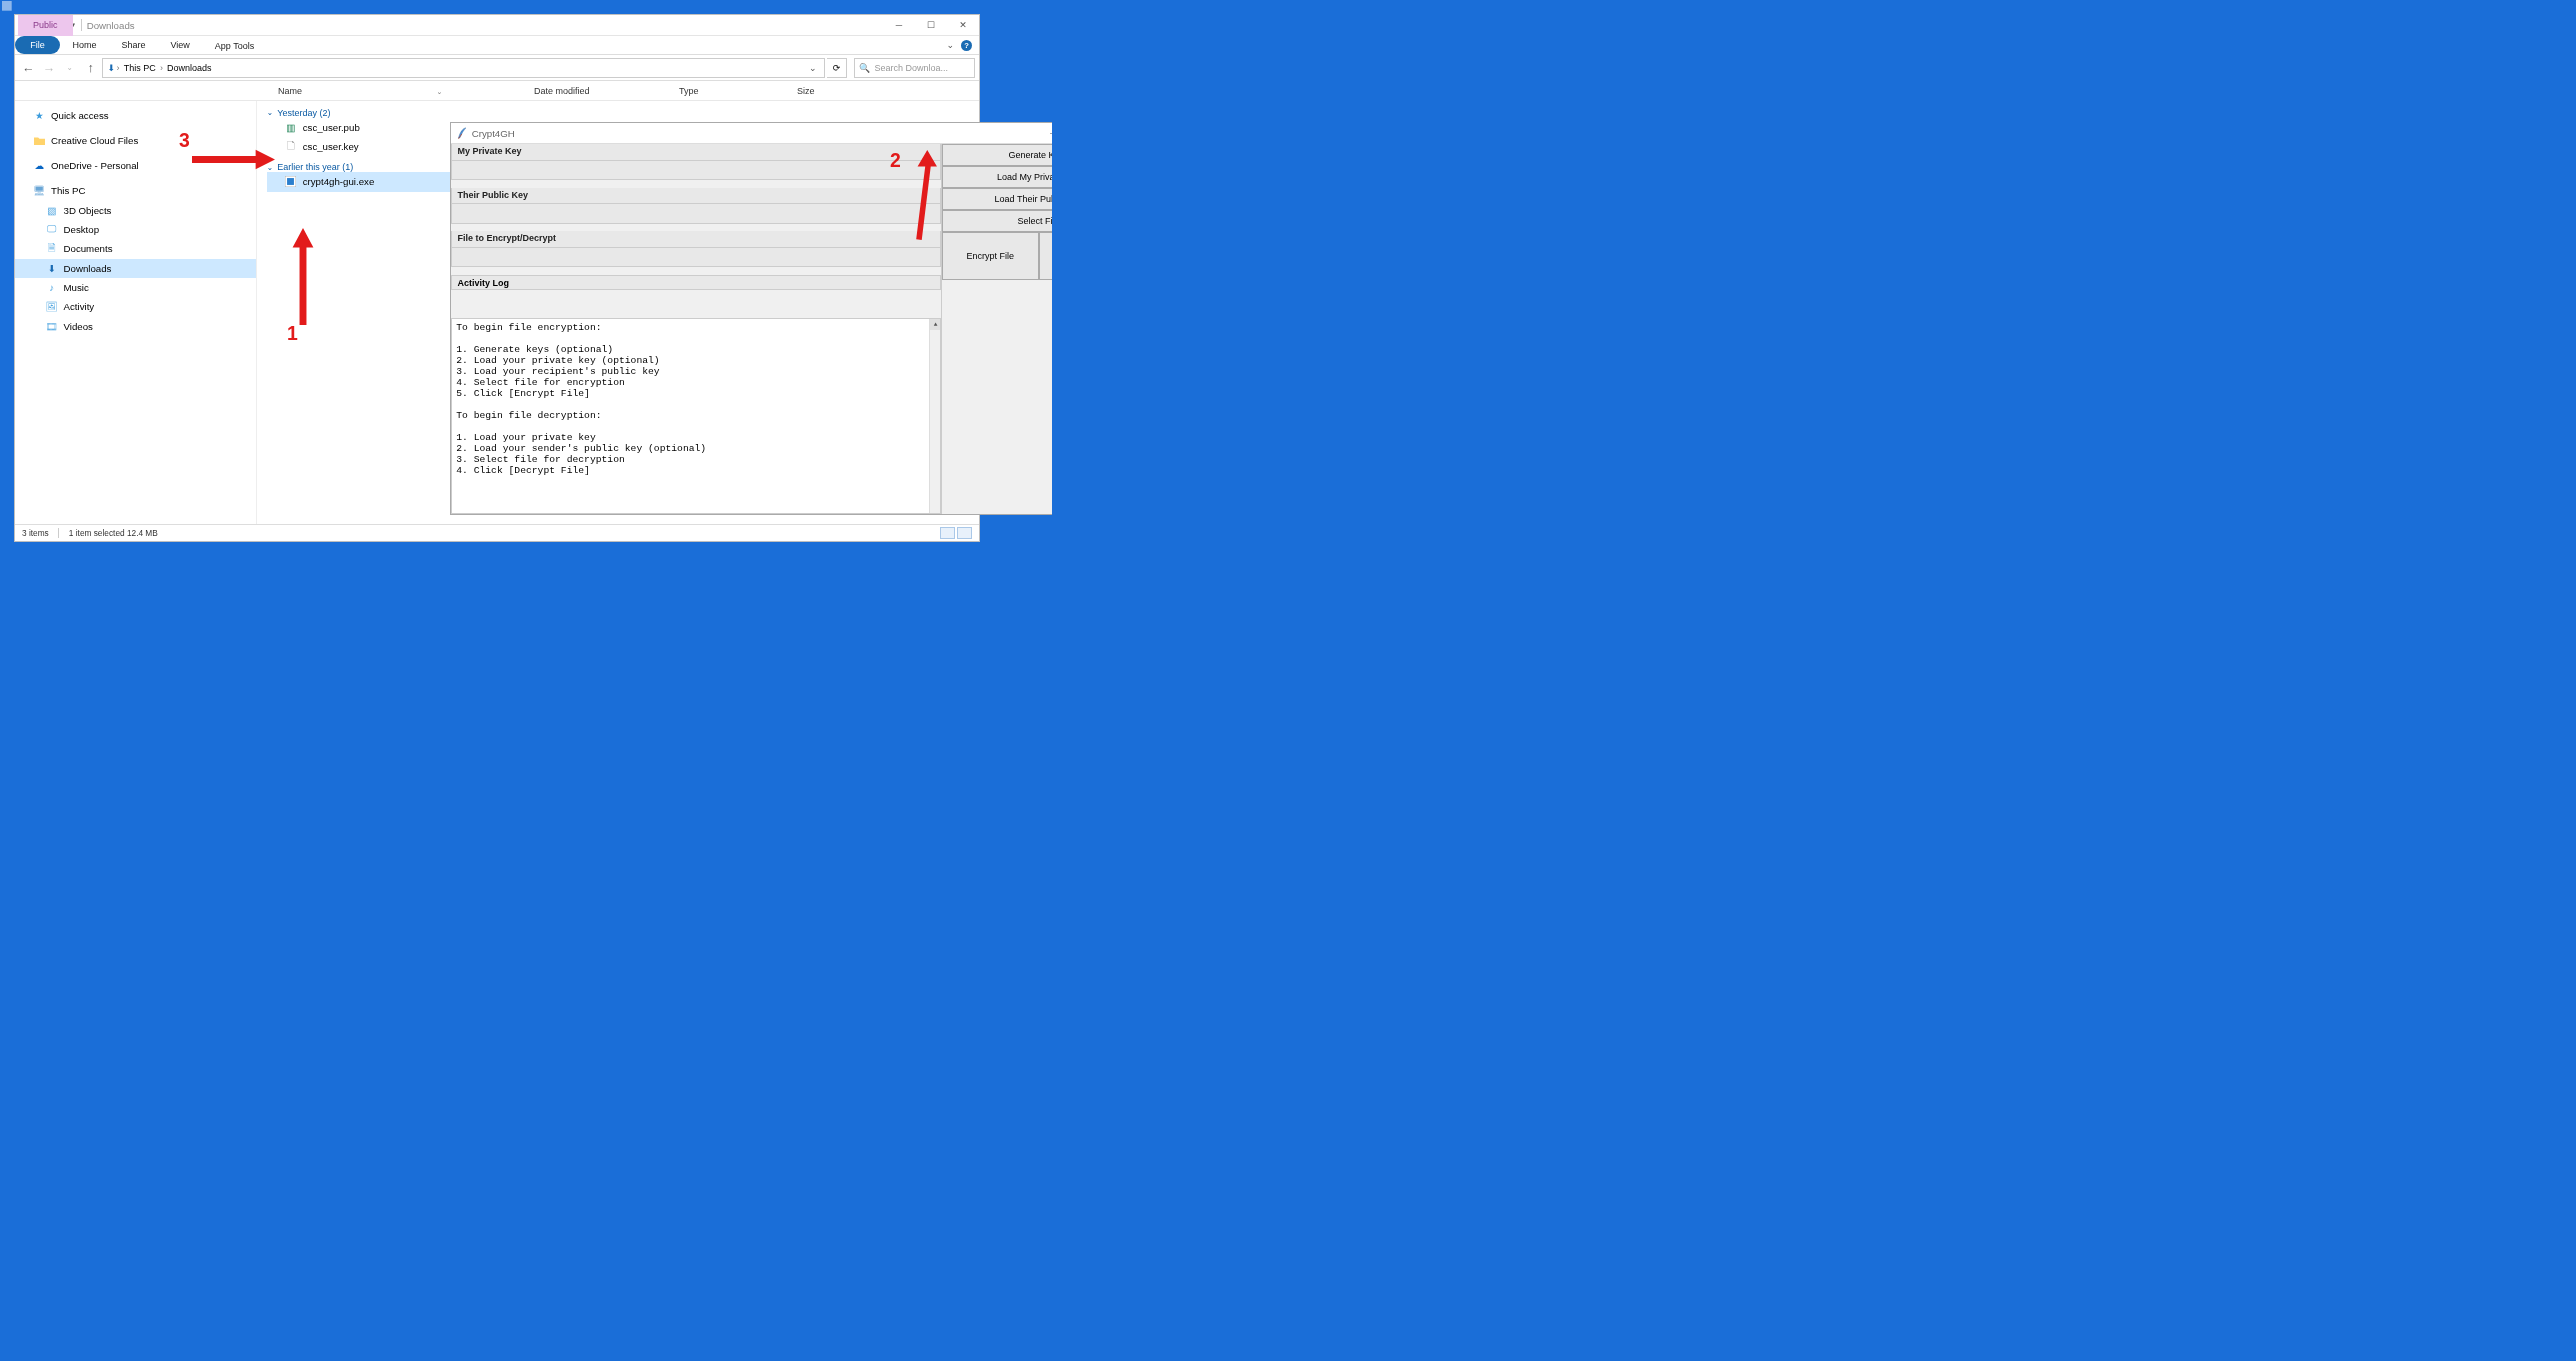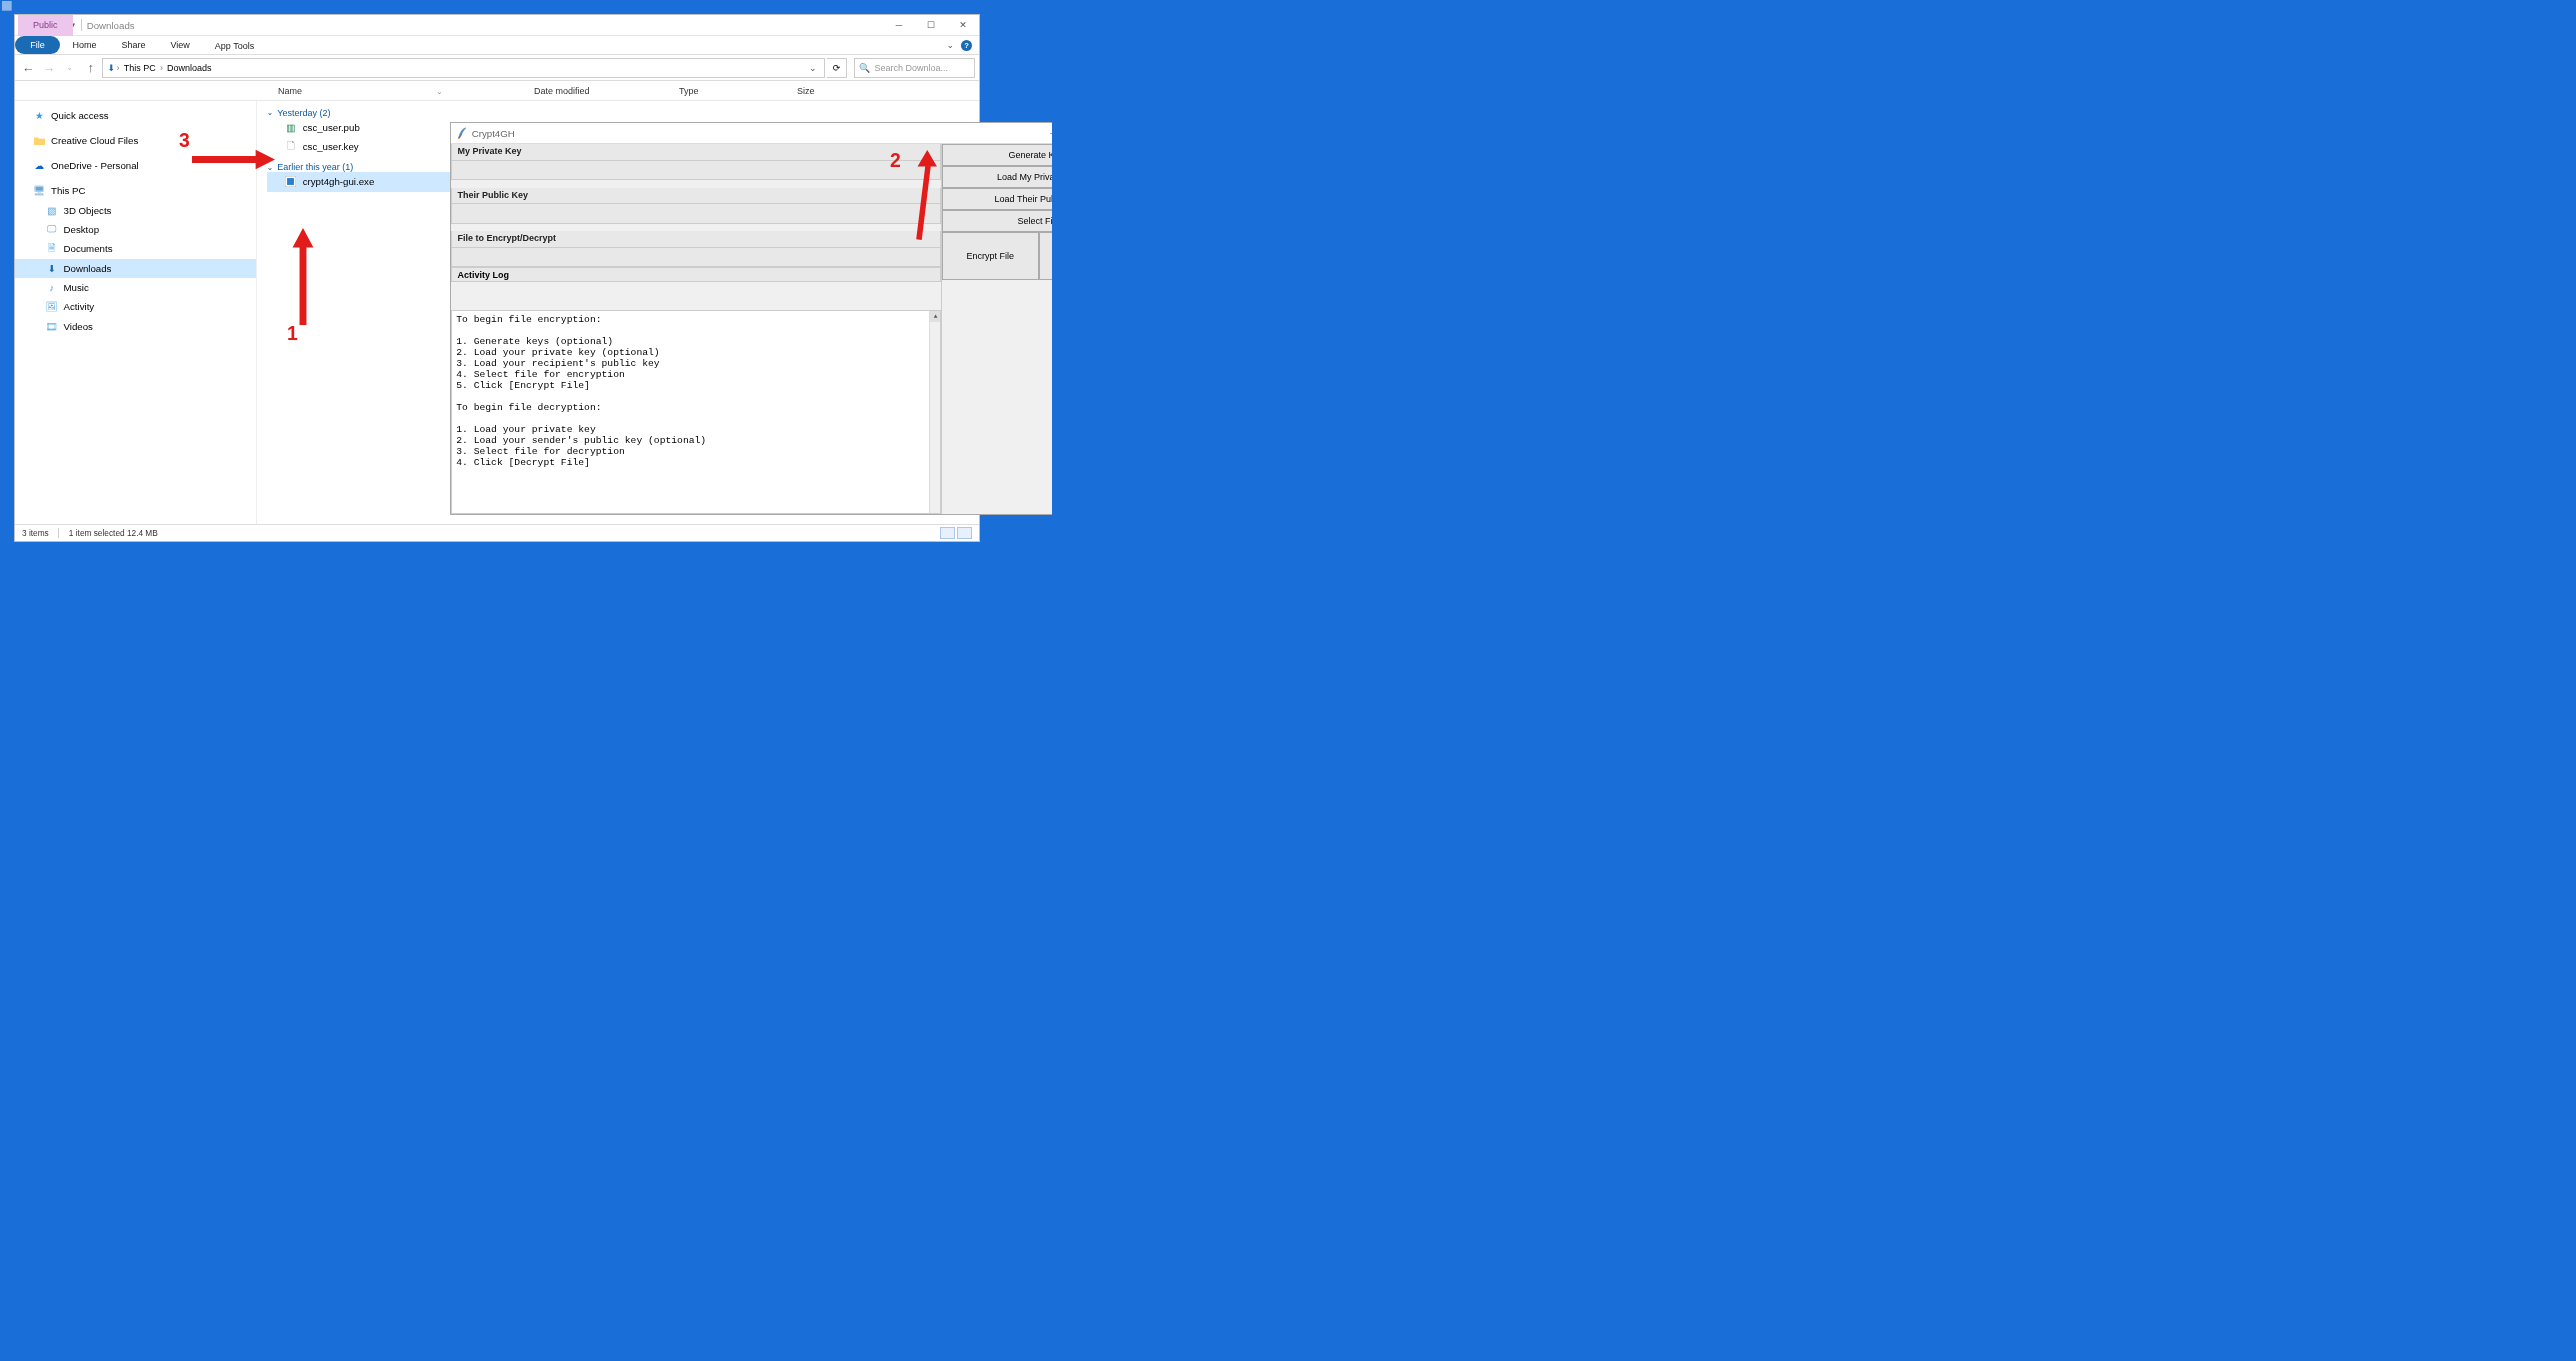--- a/index.html
+++ b/index.html
@@ -216,21 +216,21 @@
   .cw-btn-big{
     flex:1;background:#e8e8e8;border:0.7px solid #aaa;
     display:flex;align-items:center;justify-content:center;font-size:9px;
   }
 
   .cw-log{
     flex:1;display:flex;flex-direction:column;
   }
   .cw-log-head{
     height:15.2px;background:#e8e8e8;border:0.7px solid #ccc;padding:1.4px 5.5px;
-    font-size:9px;font-weight:bold;
+    font-size:9px;font-weight:bold;margin-top:8px;
   }
   .cw-log-body{
     flex:1;background:#fff;border:0.7px solid #ccc;
     font-family:Liberation Mono, monospace;font-size:9.7px;
     padding:2.8px 4.2px;white-space:pre;overflow:auto;position:relative;margin-top:28px;
   }
   .cw-scroll{
     position:absolute;right:0;top:0;width:11px;height:100%;
     background:#f0f0f0;border-left:0.7px solid #ddd;
   }

